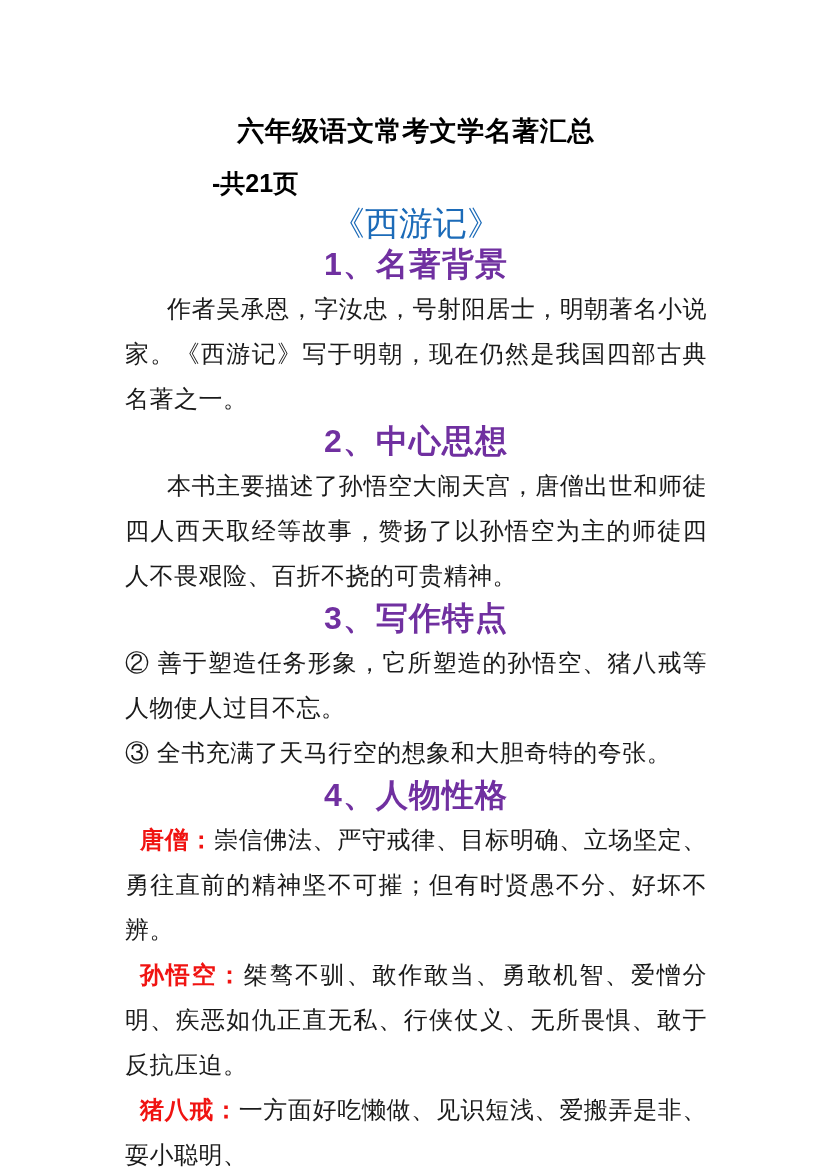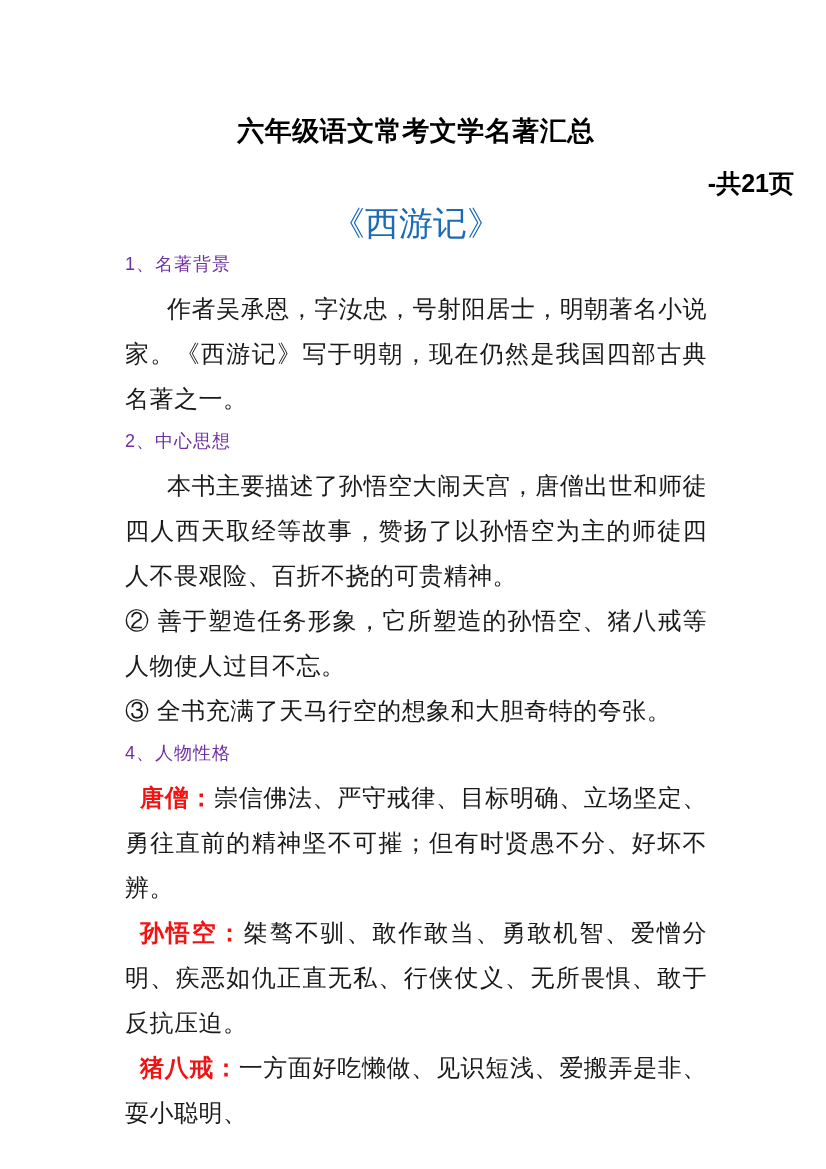--- a/index.html
+++ b/index.html
@@ -32,40 +32,41 @@
     text-align:center;
     color:var(--title-black);
     letter-spacing:0.5px;
     white-space:nowrap;
   }
   .page-count{
     margin-top:12px;
     font-size:25px;
     font-weight:700;
     line-height:30px;
-    text-align:right;
+    text-align:left;
     transform:translateX(87px);
     color:var(--title-black);
   }
   .book-title{
     margin:4px 0 0 0;
     font-size:34px;
     font-weight:400;
     line-height:42px;
     text-align:center;
     color:var(--book-title-blue);
     white-space:nowrap;
   }
   .section-heading{
     margin:0 0 2px 0;
-    font-size:18px;
-    font-weight:400;
+    font-size:32px;
+    font-weight:700;
     line-height:40px;
     color:var(--heading-purple);
     letter-spacing:1px;
+    text-align:center;
   }
   .body-par, .numbered-item, .character-par{
     margin:0;
     font-size:24px;
     line-height:45px;
     text-align:justify;
     text-justify:inter-character;
     color:var(--body-text);
     letter-spacing:0.5px;
   }
@@ -92,20 +93,21 @@
     <h3 class="section-heading">1、名著背景</h3>
     <p class="body-par">作者吴承恩，字汝忠，号射阳居士，明朝著名小说家。《西游记》写于明朝，现在仍然是我国四部古典名著之一。</p>
   </div>
 
   <div>
     <h3 class="section-heading">2、中心思想</h3>
     <p class="body-par">本书主要描述了孙悟空大闹天宫，唐僧出世和师徒四人西天取经等故事，赞扬了以孙悟空为主的师徒四人不畏艰险、百折不挠的可贵精神。</p>
   </div>
 
   <div>
+    <h3 class="section-heading">3、写作特点</h3>
     <p class="numbered-item">② 善于塑造任务形象，它所塑造的孙悟空、猪八戒等人物使人过目不忘。</p>
     <p class="numbered-item">③ 全书充满了天马行空的想象和大胆奇特的夸张。</p>
   </div>
 
   <div>
     <h3 class="section-heading">4、人物性格</h3>
     <p class="character-par"><span class="character-name">唐僧：</span><span>崇信佛法、严守戒律、目标明确、立场坚定、勇往直前的精神坚不可摧；但有时贤愚不分、好坏不辨。</span></p>
     <p class="character-par"><span class="character-name">孙悟空：</span><span>桀骜不驯、敢作敢当、勇敢机智、爱憎分明、疾恶如仇正直无私、行侠仗义、无所畏惧、敢于反抗压迫。</span></p>
     <p class="character-par"><span class="character-name">猪八戒：</span><span>一方面好吃懒做、见识短浅、爱搬弄是非、耍小聪明、</span></p>
   </div>

